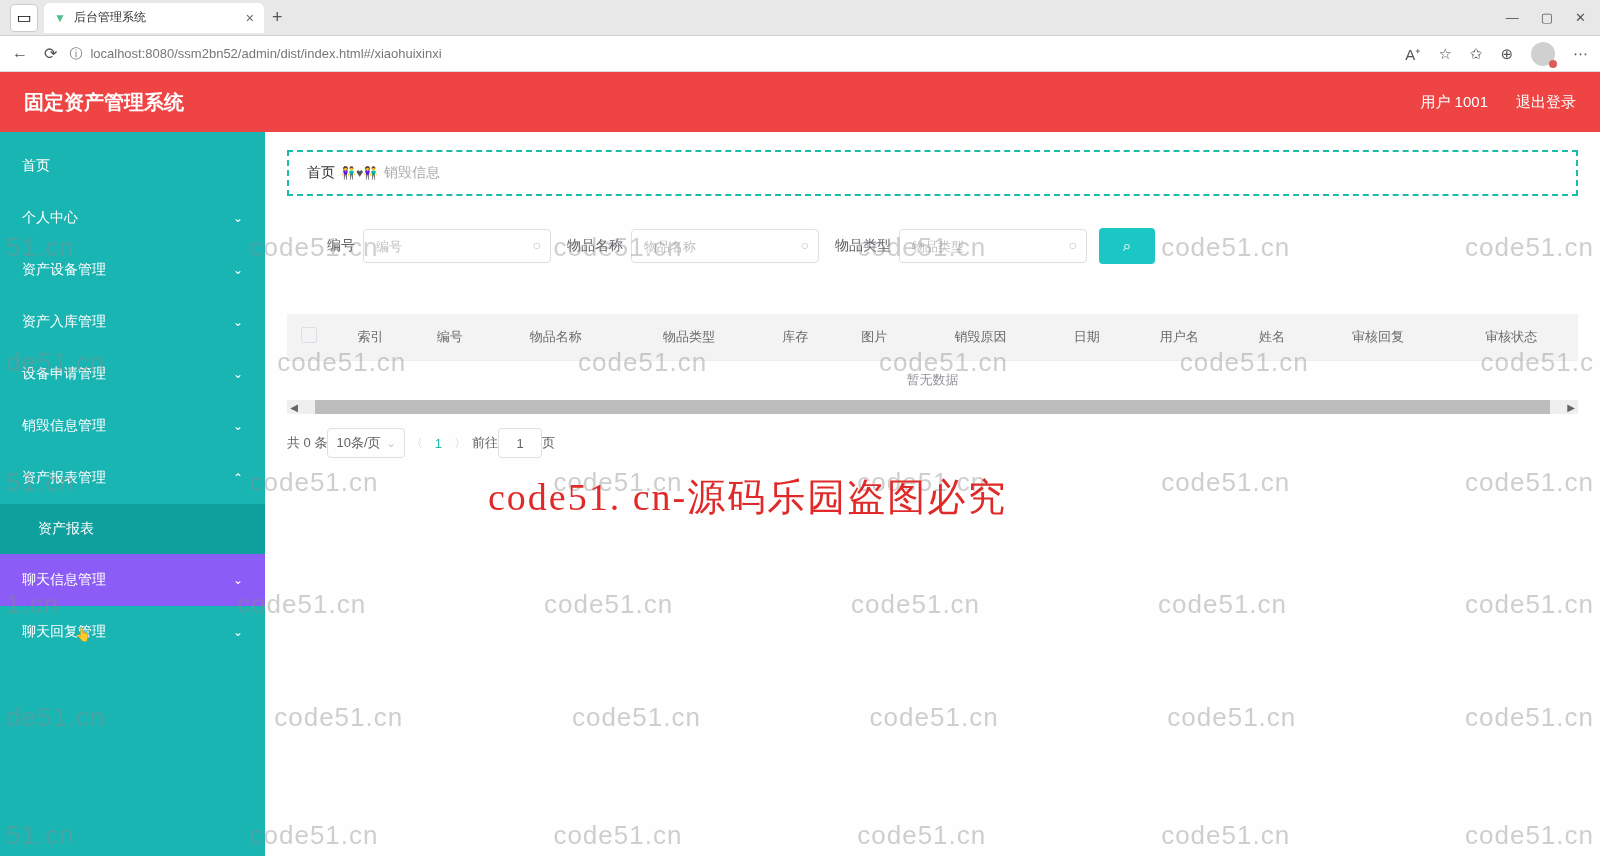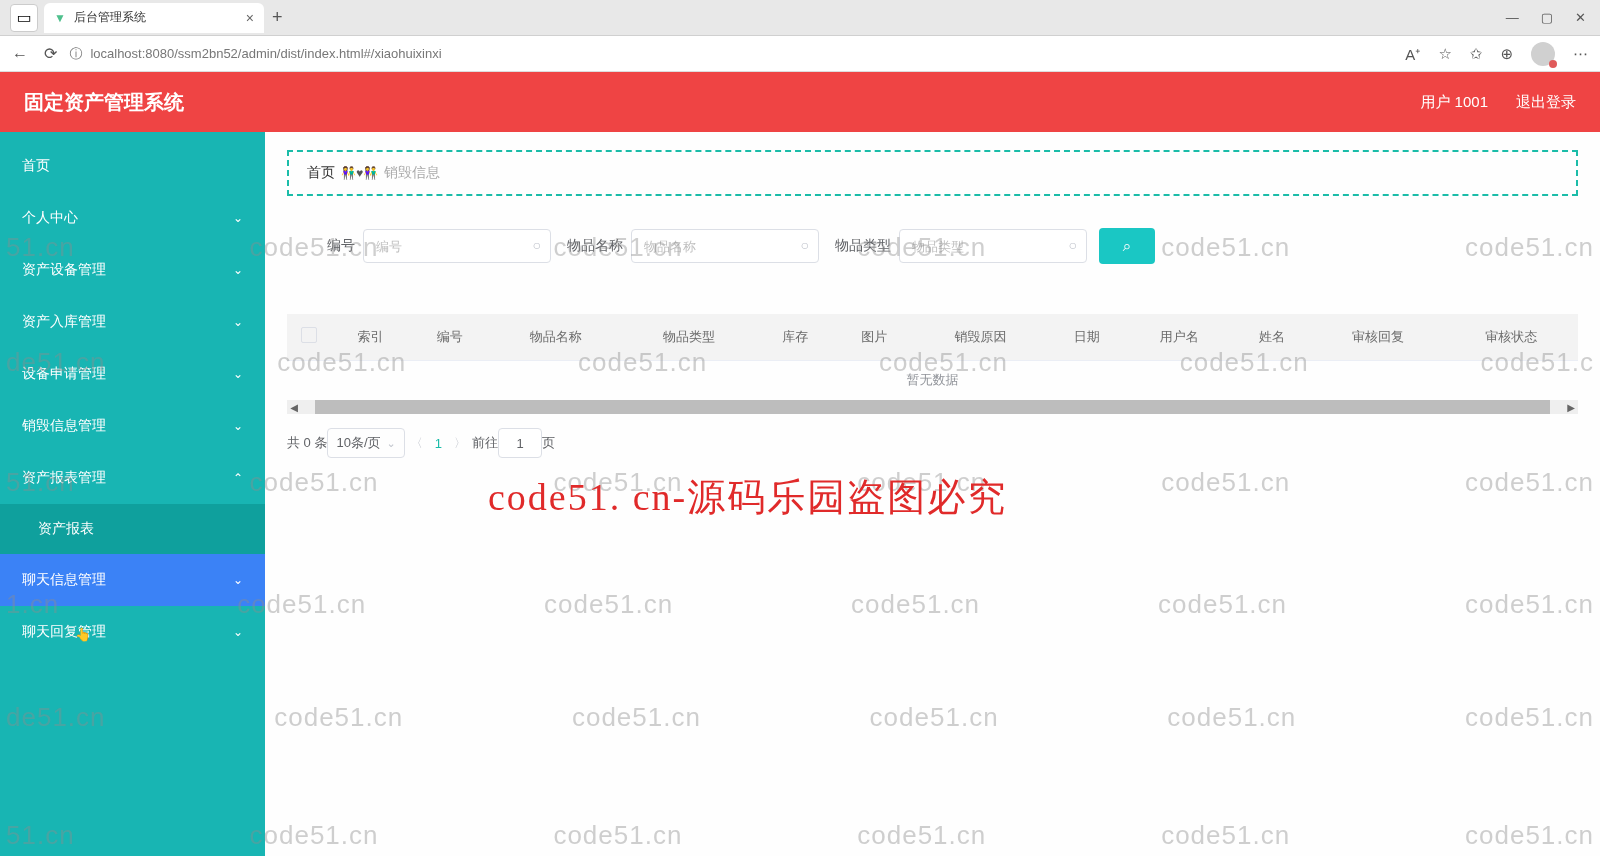--- a/index.html
+++ b/index.html
@@ -28,21 +28,21 @@
 .app { position: relative; height: 784px; }
 .app-header { height: 60px; background: #ef4444; color: #fff; display: flex; align-items: center; padding: 0 24px; }
 .app-title { font-size: 20px; font-weight: bold; }
 .header-right { margin-left: auto; display: flex; gap: 28px; font-size: 15px; }
 
 .app-body { display: flex; height: 724px; }
 .sidebar { width: 265px; background: #18b5b3; color: #fff; padding-top: 8px; }
 .menu-item { height: 52px; display: flex; align-items: center; padding: 0 22px; font-size: 14px; cursor: pointer; }
 .menu-item .chevron { margin-left: auto; font-size: 12px; }
 .menu-item.sub { padding-left: 38px; background: #0fa09d; height: 50px; }
-.menu-item.chat-active { background: #3b82f6; }
+.menu-item.chat-active { background: #8b5cf6; }
 
 .main { flex: 1; padding: 18px 22px; background: #fefefe; }
 .breadcrumb-wrap { border: 2px dashed #1abca8; padding: 12px 18px; margin-bottom: 18px; }
 .breadcrumb { font-size: 14px; color: #555; display:flex; align-items:center; gap:6px; }
 .breadcrumb .home { color: #333; font-weight:500; }
 .emoji-sep { font-size:12px; }
 .breadcrumb .current { color: #aaa; }
 
 .search-row { display: flex; align-items: center; gap: 12px; padding: 14px 8px 24px; }
 .search-group { display: flex; align-items: center; gap: 8px; }

